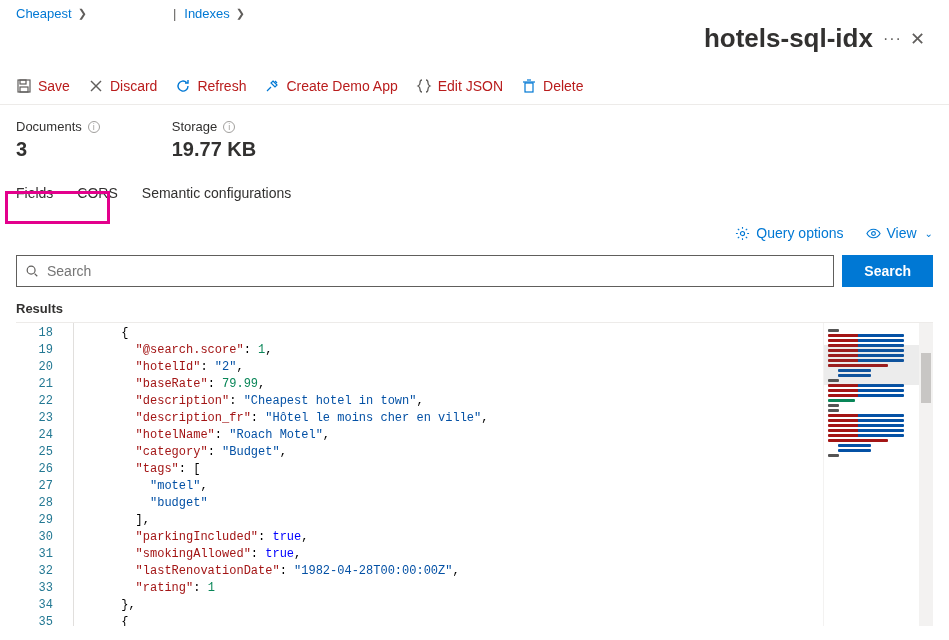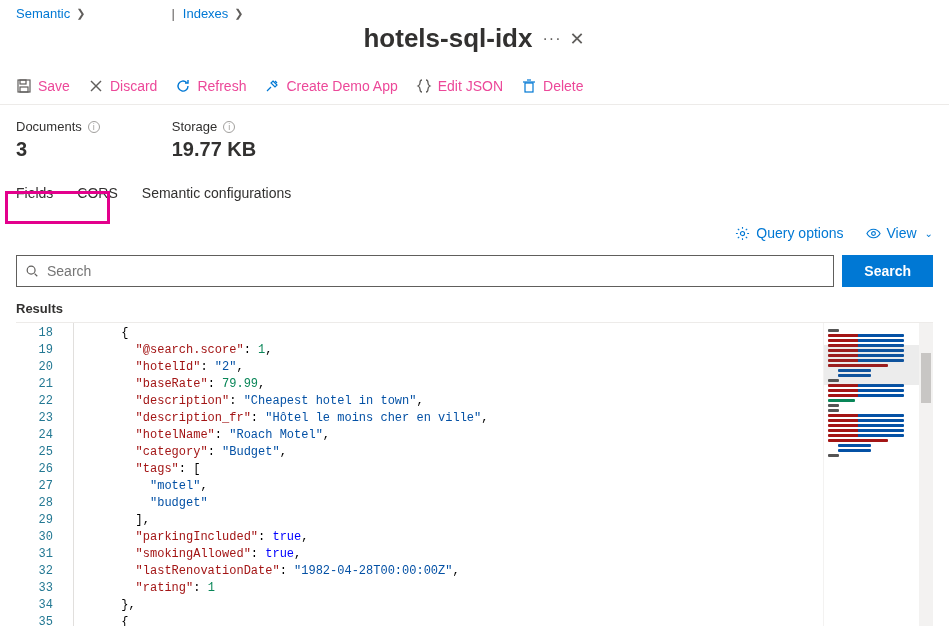--- a/index.html
+++ b/index.html
@@ -18,41 +18,41 @@
     gap: 6px;
     padding: 6px 16px 0 16px;
     font-size: 13px;
   }
   .breadcrumb a { color: #0078d4; text-decoration: none; cursor: pointer; }
   .breadcrumb .chev { color: #605e5c; font-size: 11px; }
   .breadcrumb .sep { color: #605e5c; margin: 0 2px 0 80px; }
   .title-row {
     display: flex;
     align-items: center;
-    justify-content: center;
+    justify-content: flex-end;
     padding: 2px 16px 18px 16px;
     margin-left: 7px;
   }
   .title-left { display: flex; align-items: center; gap: 10px; }
   .page-title { font-size: 26px; font-weight: 600; }
   .ellipsis { color: #605e5c; font-size: 16px; letter-spacing: 1px; cursor: pointer; }
   .close-x { font-size: 18px; color: #605e5c; cursor: pointer; padding: 4px 8px; }
 
   .toolbar {
     display: flex;
     align-items: center;
     gap: 18px;
     padding: 6px 16px 10px 16px;
     border-bottom: 1px solid #edebe9;
   }
   .tb-btn {
     display: flex;
     align-items: center;
     gap: 6px;
-    color: #ec4899;
+    color: #b91c1c;
     font-size: 14px;
     cursor: pointer;
   }
   .tb-btn .ic { width: 16px; height: 16px; display: inline-flex; align-items: center; justify-content: center; }
   .tb-btn svg { width: 16px; height: 16px; }
 
   .stats {
     display: flex;
     gap: 72px;
     padding: 14px 16px 18px 16px;
@@ -200,21 +200,21 @@
   .mini-thumb {
     position: absolute;
     right: 2px; top: 30px; width: 10px; height: 50px;
     background: #c8c6c4;
   }
 </style>
 </head>
 <body>
 
 <div class="breadcrumb">
-  <a>Semantic</a>
+  <a>Cheapest</a>
   <span class="chev">❯</span>
   <span class="sep">|</span>
   <a>Indexes</a>
   <span class="chev">❯</span>
 </div>
 
 <div class="title-row">
   <div class="title-left">
     <div class="page-title">hotels-sql-idx</div>
     <div class="ellipsis">···</div>

